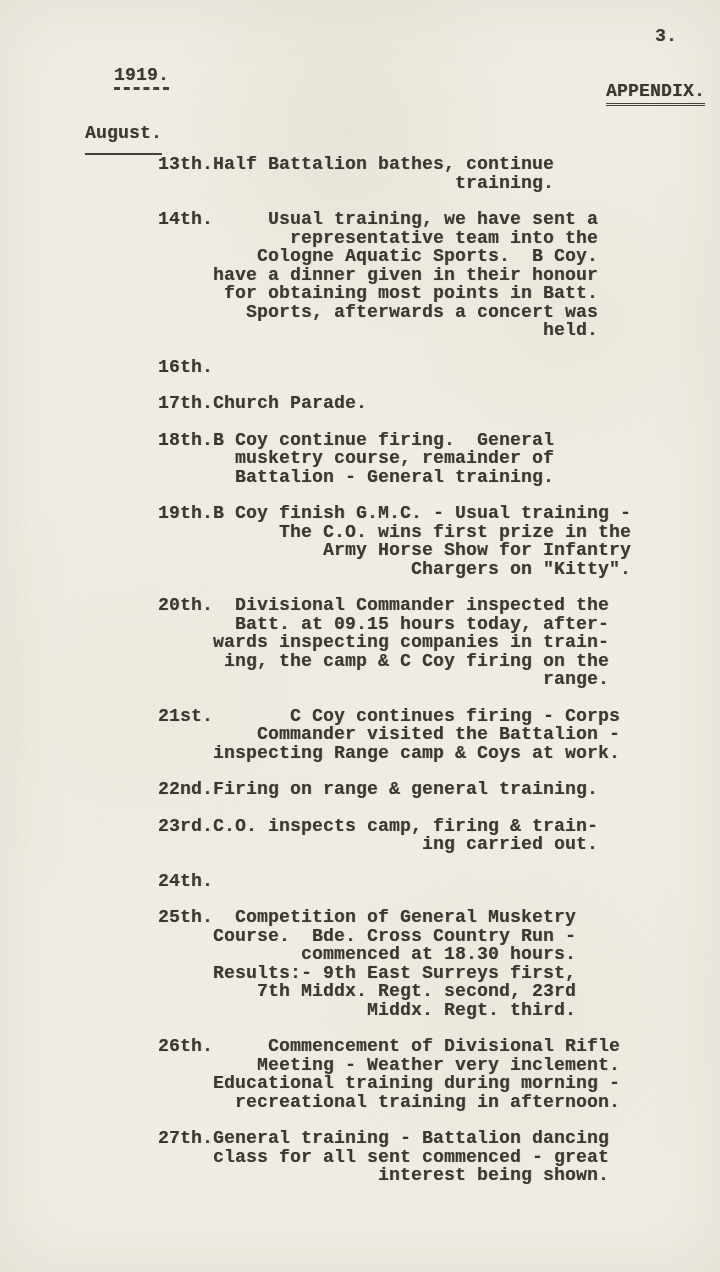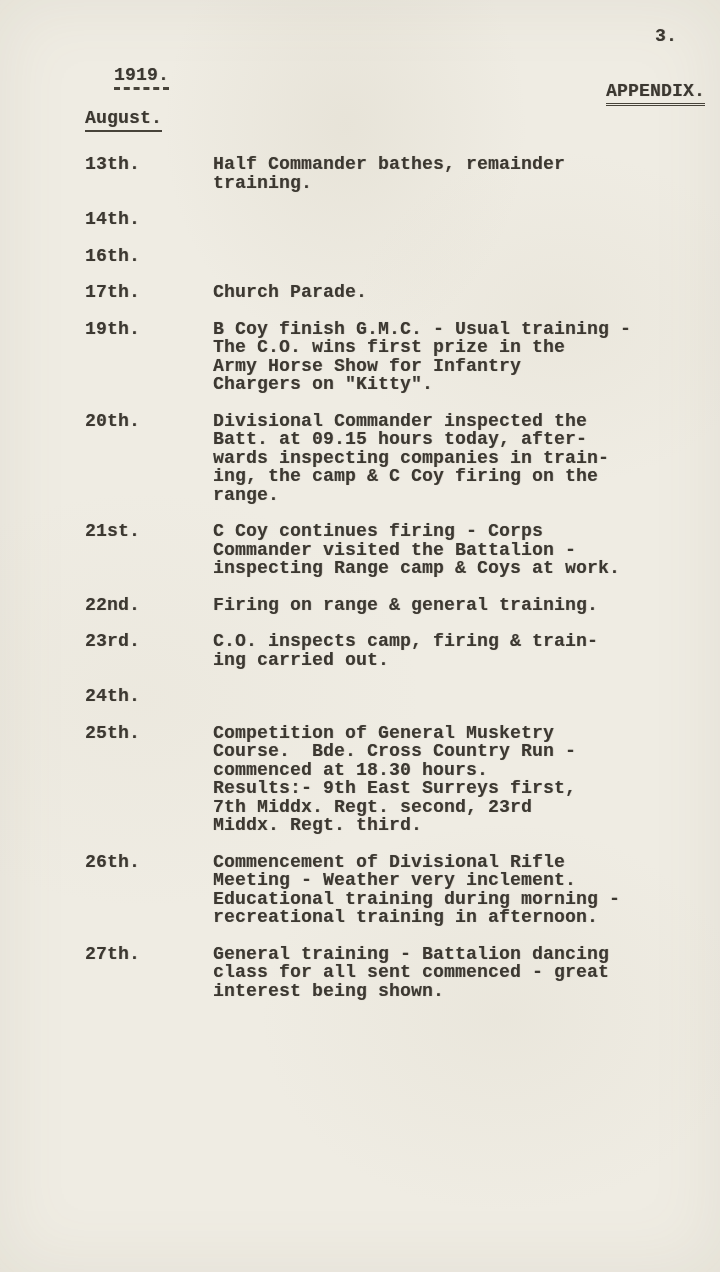--- a/index.html
+++ b/index.html
@@ -49,34 +49,35 @@
   .appendix {
     position: absolute;
     left: 606px;
     top: 82px;
     padding-bottom: 2px;
     border-bottom: 3px double #47433a;
   }
   .month {
     position: absolute;
     left: 85px;
-    top: 109px;
-    padding-bottom: 2px;
+    top: 124px;
+    padding-bottom: 10px;
     border-bottom: 2.5px solid #47433a;
   }
   .entries {
     position: absolute;
     left: 85px;
     top: 155px;
     right: 40px;
   }
   .entry {
     display: flex;
     align-items: flex-start;
     margin-bottom: 18px;
+    text-align: right;
   }
   .entry-date {
     width: 128px;
     flex: 0 0 128px;
     white-space: pre;
   }
   .entry-text {
     white-space: pre;
   }
 </style>
@@ -84,38 +85,51 @@
 <body>
 
 <div class="sheet">
   <div class="type page-number">3.</div>
   <div class="type year">1919.</div>
   <div class="type appendix">APPENDIX.</div>
   <div class="type month">August.</div>
   <div class="entries" id="entries">
   <div class="entry">
     <div class="type entry-date">13th.</div>
-    <div class="type entry-text">Half Commander bathes, remainder
+    <div class="type entry-text">Half Battalion bathes, continue
 training.</div>
   </div>
 
   <div class="entry">
     <div class="type entry-date">14th.</div>
+    <div class="type entry-text">Usual training, we have sent a
+representative team into the
+Cologne Aquatic Sports.  B Coy.
+have a dinner given in their honour
+for obtaining most points in Batt.
+Sports, afterwards a concert was
+held.</div>
   </div>
 
 
   <div class="entry">
     <div class="type entry-date">16th.</div>
   </div>
 
   <div class="entry">
     <div class="type entry-date">17th.</div>
     <div class="type entry-text">Church Parade.</div>
   </div>
 
+  <div class="entry">
+    <div class="type entry-date">18th.</div>
+    <div class="type entry-text">B Coy continue firing.  General
+musketry course, remainder of
+Battalion - General training.</div>
+  </div>
 
   <div class="entry">
     <div class="type entry-date">19th.</div>
     <div class="type entry-text">B Coy finish G.M.C. - Usual training -
 The C.O. wins first prize in the
 Army Horse Show for Infantry
 Chargers on "Kitty".</div>
   </div>
 
   <div class="entry">

